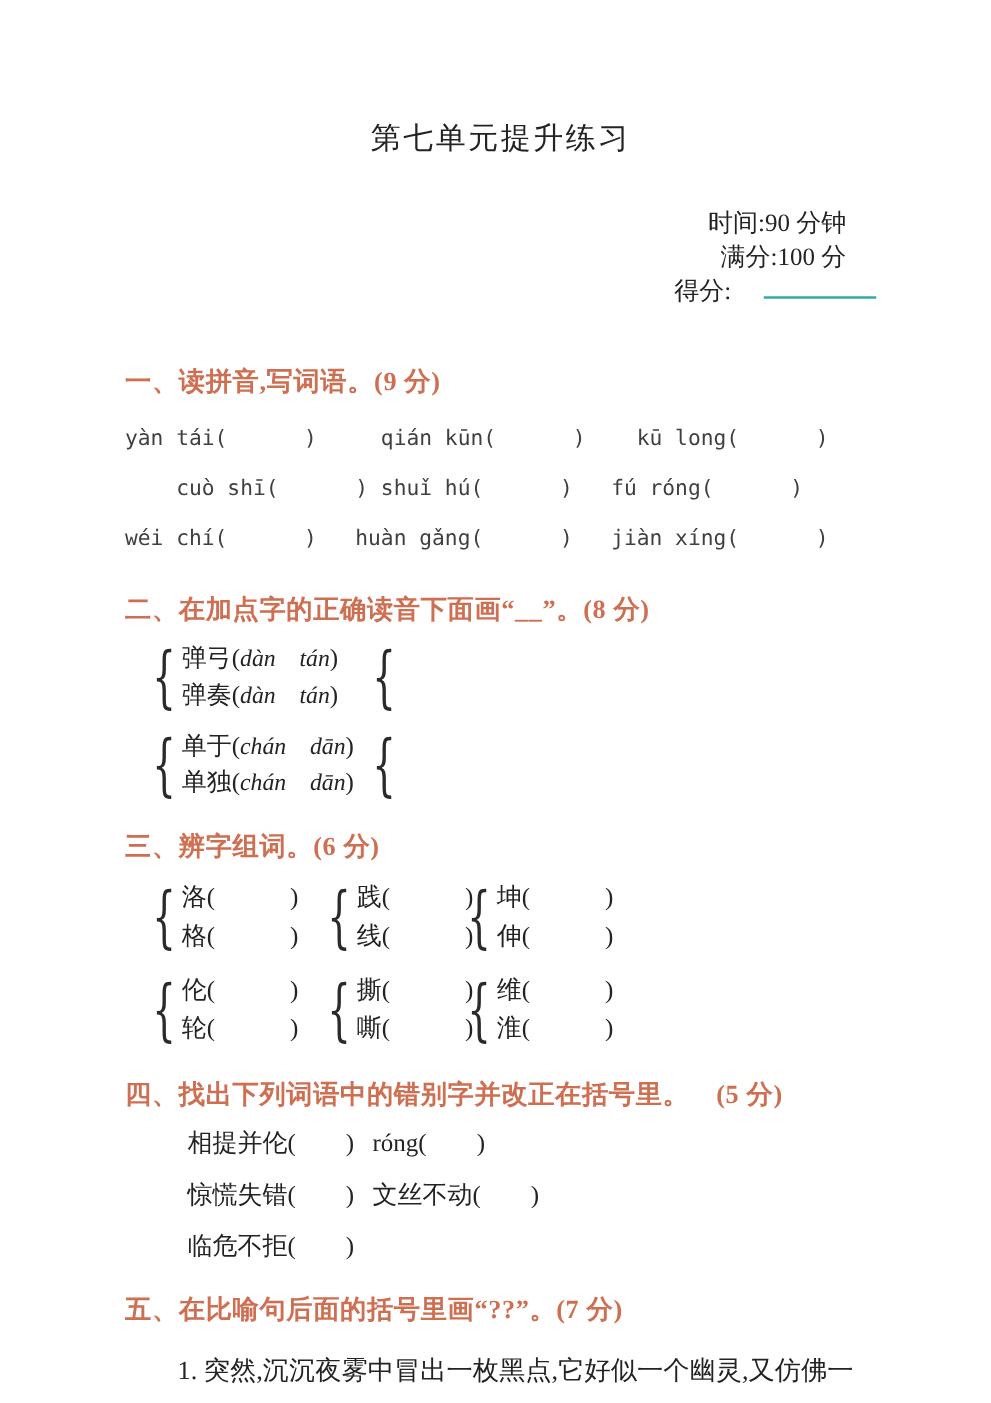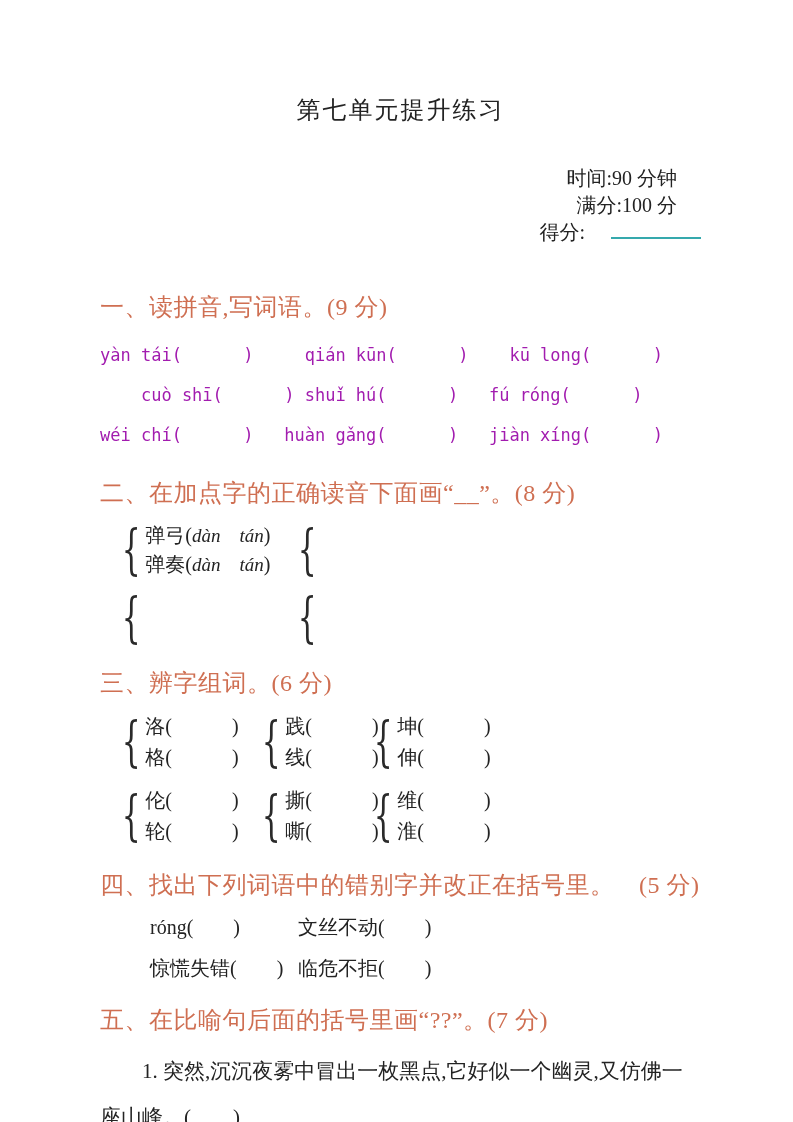--- a/index.html
+++ b/index.html
@@ -21,27 +21,27 @@
   .info{font-size:20px;text-align:right;margin:0 0 22px 0;white-space:pre;}
   .info .seg{margin-right:24px;}
   .info .seg:last-of-type{margin-right:0;}
   .blank{
     display:inline-block;width:90px;height:14px;
     border-bottom:2px solid var(--color-underline);
     vertical-align:baseline;margin-left:2px;
   }
   .sec-h{
     color:var(--color-accent);
-    font-size:24px;font-weight:400;letter-spacing:0.5px;
+    font-size:21px;font-weight:700;letter-spacing:0.5px;
     margin:22px 0 12px 0;
   }
   
   .py-row{
     font-family:"DejaVu Sans Mono",monospace;
-    font-size:17px;line-height:40px;white-space:pre;color:#a21caf;
+    font-size:17px;line-height:40px;white-space:pre;color:#404040;
   }
   
   .bgrid{display:grid;margin-left:14px;row-gap:12px;}
   .bgrid-2{grid-template-columns:176px auto;}
   .bgrid-3{grid-template-columns:140px 112px auto;}
   .bgroup{display:flex;align-items:center;}
   .brace{
     font-family:"DejaVu Serif",serif;font-size:54px;line-height:1;
     transform:scaleX(0.55);display:inline-block;margin-right:-3px;
     font-weight:400;color:#2a2a2a;
@@ -93,20 +93,24 @@
           <div class="bline"><span class="cn">弹奏(</span><span class="py-i">dàn　tán</span><span class="cn">)</span></div>
         </div>
       </div>
 
       <div class="bgroup">
         <span class="brace">{</span>
       </div>
 
       <div class="bgroup">
         <span class="brace">{</span>
+        <div class="blines">
+          <div class="bline"><span class="cn">单于(</span><span class="py-i">chán　dān</span><span class="cn">)</span></div>
+          <div class="bline"><span class="cn">单独(</span><span class="py-i">chán　dān</span><span class="cn">)</span></div>
+        </div>
       </div>
 
       <div class="bgroup">
         <span class="brace">{</span>
       </div>
 
     </div>
   </section>
 
   <section>
@@ -160,23 +164,24 @@
           <div class="bline">淮(　　　)</div>
         </div>
       </div>
 
     </div>
   </section>
 
   <section>
     <h2 class="sec-h">四、找出下列词语中的错别字并改正在括号里。　(5 分)</h2>
     <div class="word-grid">
+      <div class="word-item">相提并伦(　　)</div>
       <div class="word-item">róng(　　)</div>
+      <div class="word-item">惊慌失错(　　)</div>
       <div class="word-item">文丝不动(　　)</div>
-      <div class="word-item">惊慌失错(　　)</div>
       <div class="word-item">临危不拒(　　)</div>
     </div>
   </section>
 
   <section>
     <h2 class="sec-h">五、在比喻句后面的括号里画“??”。(7 分)</h2>
     <p class="para">1. 突然,沉沉夜雾中冒出一枚黑点,它好似一个幽灵,又仿佛一座山峰。(　　)</p>
 
   </section>
 

